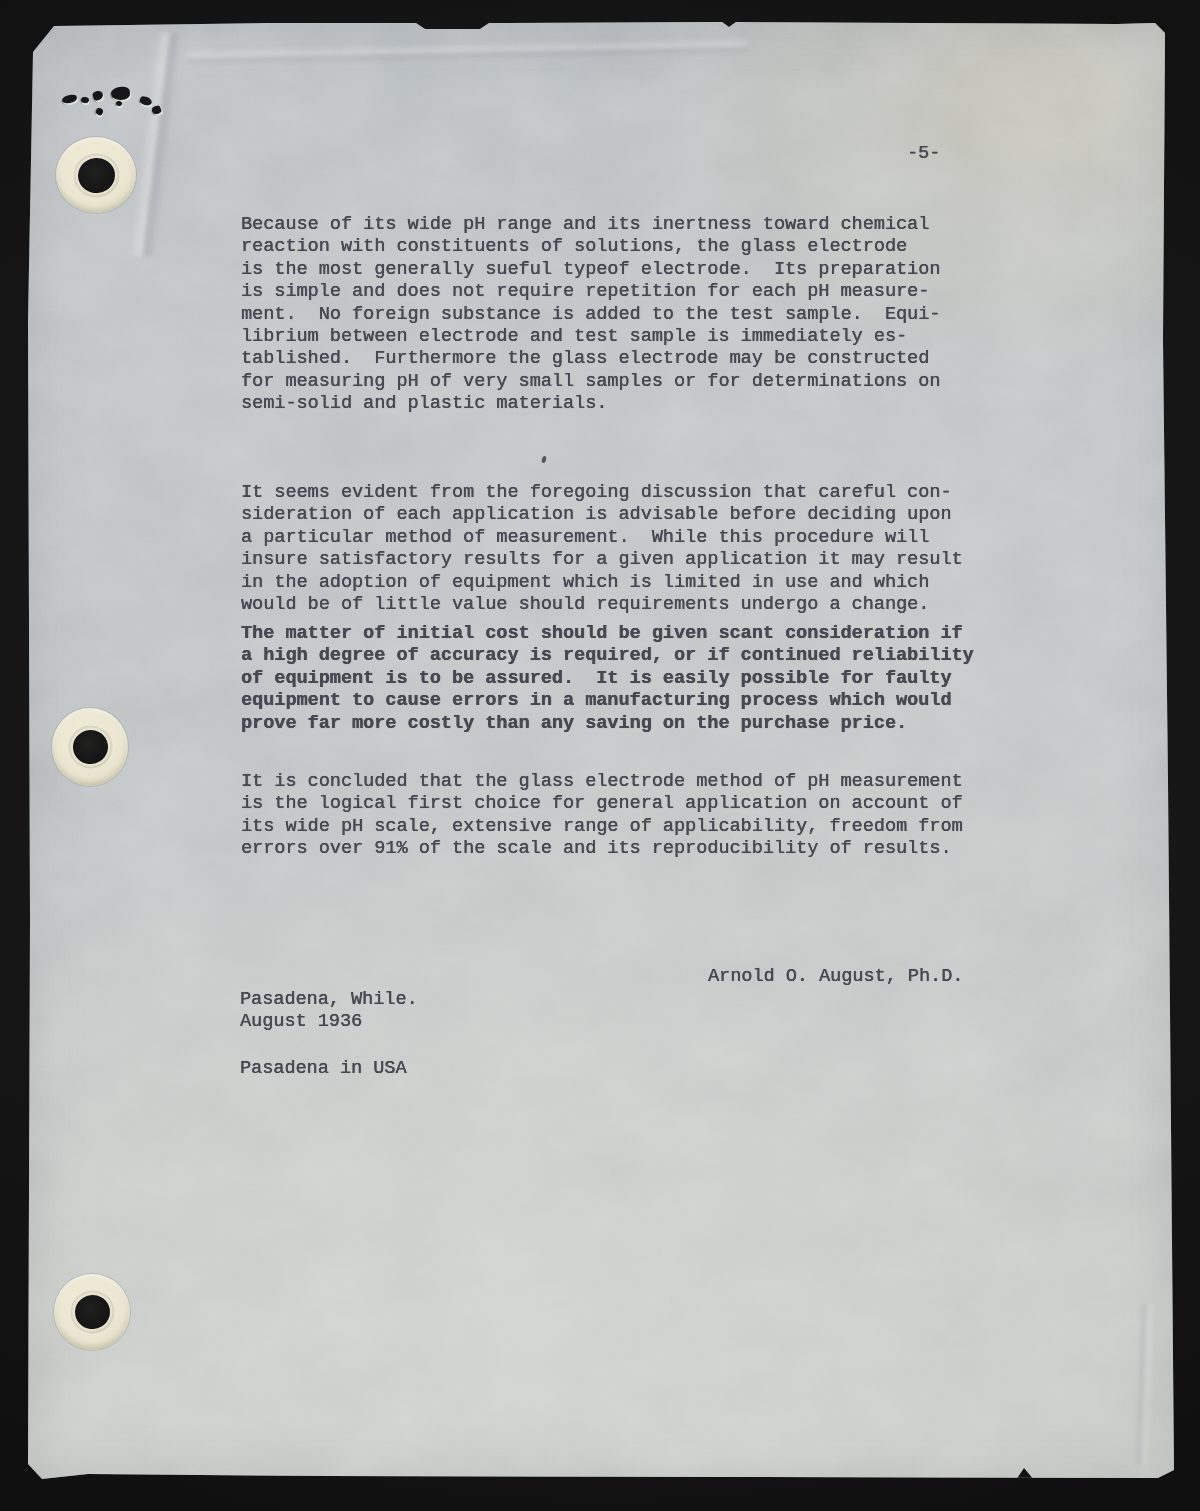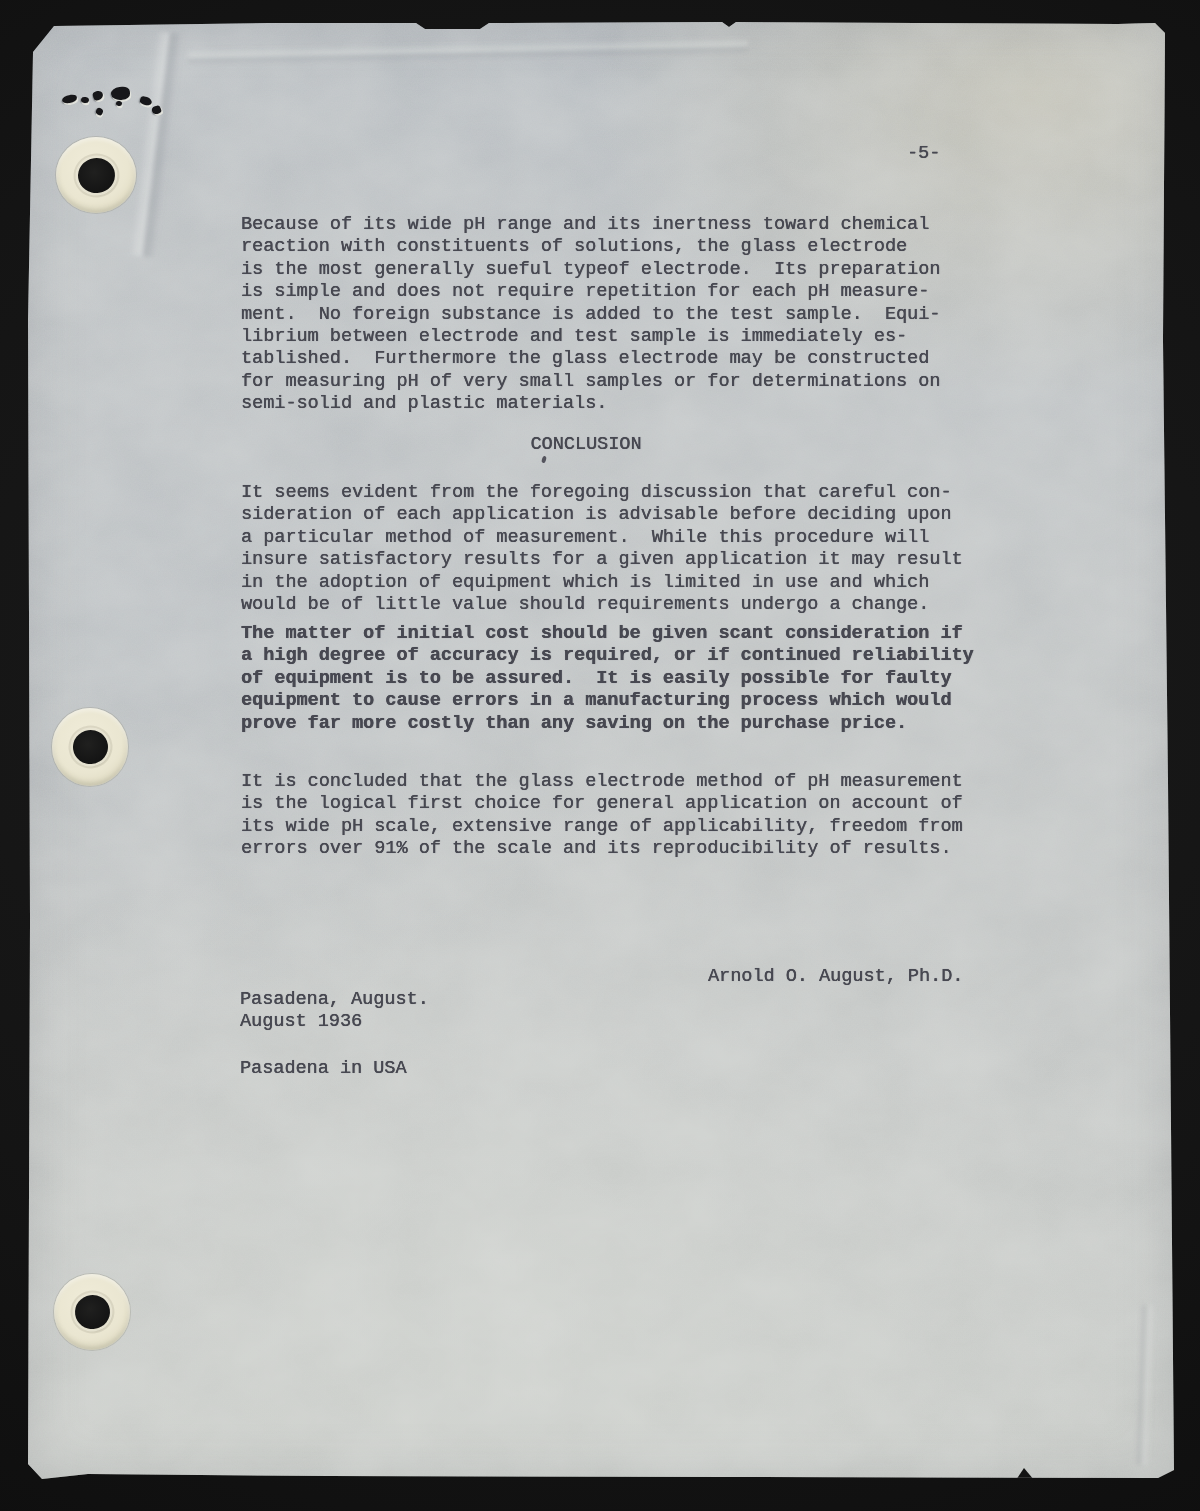--- a/index.html
+++ b/index.html
@@ -165,21 +165,20 @@
     <div class="typed para-1">Because of its wide pH range and its inertness toward chemical
 reaction with constituents of solutions, the glass electrode
 is the most generally sueful typeof electrode.  Its preparation
 is simple and does not require repetition for each pH measure-
 ment.  No foreign substance is added to the test sample.  Equi-
 librium between electrode and test sample is immediately es-
 tablished.  Furthermore the glass electrode may be constructed
 for measuring pH of very small samples or for determinations on
 semi-solid and plastic materials.</div>
 
-    <div class="typed heading">CONCLUSION</div>
     <div class="speck"></div>
 
     <div class="typed para-2">It seems evident from the foregoing discussion that careful con-
 sideration of each application is advisable before deciding upon
 a particular method of measurement.  While this procedure will
 insure satisfactory results for a given application it may result
 in the adoption of equipment which is limited in use and which
 would be of little value should requirements undergo a change.</div>
 
     <div class="typed para-3">The matter of initial cost should be given scant consideration if
@@ -187,19 +186,19 @@
 of equipment is to be assured.  It is easily possible for faulty
 equipment to cause errors in a manufacturing process which would
 prove far more costly than any saving on the purchase price.</div>
 
     <div class="typed para-4">It is concluded that the glass electrode method of pH measurement
 is the logical first choice for general application on account of
 its wide pH scale, extensive range of applicability, freedom from
 errors over 91% of the scale and its reproducibility of results.</div>
 
     <div class="typed signature">Arnold O. August, Ph.D.</div>
-    <div class="typed place-line">Pasadena, August.</div>
+    <div class="typed place-line">Pasadena, While.</div>
     <div class="typed date-line">August 1936</div>
     <div class="typed printed-line">Pasadena in USA</div>
 
     <div class="tear-notch"></div>
   </div>
 </div>
 
 </body></html>

